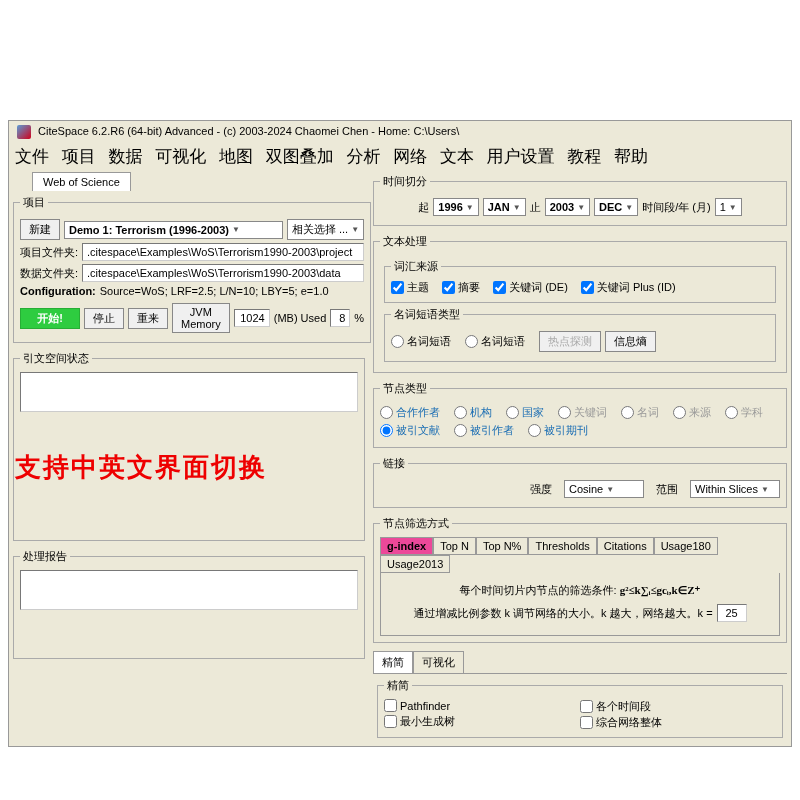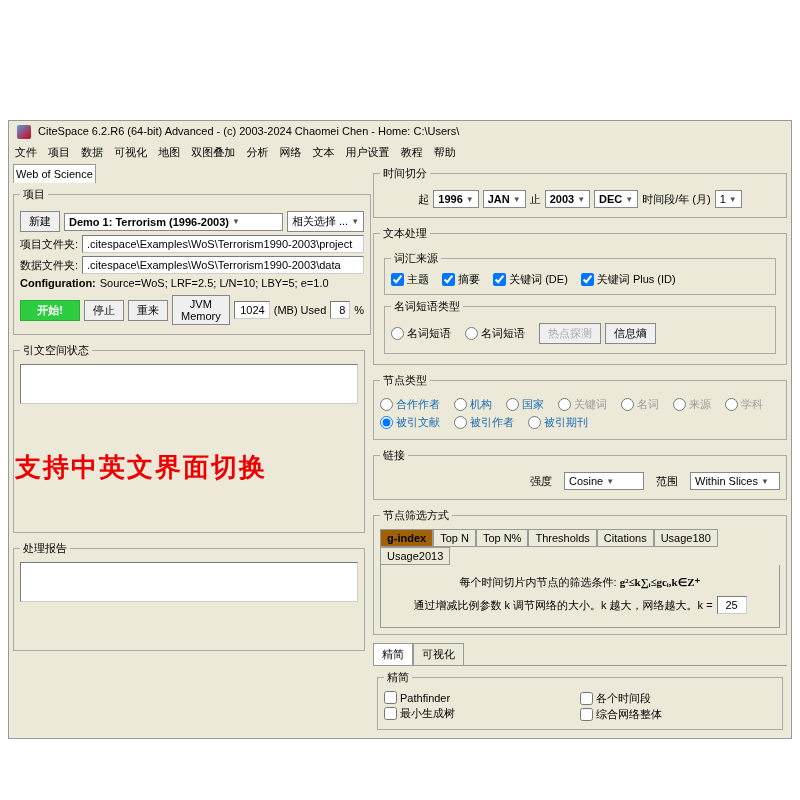--- a/index.html
+++ b/index.html
@@ -1,24 +1,24 @@
 <!DOCTYPE html>
 <html><head>
 <meta charset="utf-8">
 <style>
 * { box-sizing: border-box; }
 body { margin: 0; font-family: "Microsoft YaHei", Arial, sans-serif; font-size: 11px; color: #000; background: #fff; }
 .container { width: 800px; height: 800px; position: relative; background: #fff; padding-top: 120px; }
 .app { position: absolute; left: 8px; top: 120px; width: 784px; background: #ece9d8; border: 1px solid #999; }
 .titlebar { padding: 4px 8px; font-size: 11px; background: #ece9d8; }
 .titlebar .java-icon { display: inline-block; width: 14px; height: 14px; background: linear-gradient(135deg,#5b9bd5,#d0021b); border-radius: 2px; vertical-align: middle; margin-right: 4px; }
-.menubar { padding: 2px 6px; font-size: 11px; background: #ece9d8; }
+.menubar { padding: 2px 6px; font-size: 17px; background: #ece9d8; }
 .menubar span { margin-right: 8px; cursor: default; }
 .tabstrip { padding: 2px 4px 0 4px; background: #ece9d8; }
-.tab { display: inline-block; padding: 3px 2px; font-size: 11px; background: #fff; border: 1px solid #999; border-bottom: none; }
+.tab { display: inline-block; padding: 3px 10px; font-size: 11px; background: #fff; border: 1px solid #999; border-bottom: none; margin-left: 19px; }
 .cols { display: flex; }
 .left { width: 360px; display: flex; flex-direction: column; }
 .right { flex: 1; display: flex; flex-direction: column; }
 fieldset { border: 1px solid #aaa; margin: 4px; padding: 6px; font-size: 11px; }
 legend { font-size: 11px; padding: 0 3px; }
 .row { display: flex; align-items: center; gap: 4px; margin: 3px 0; }
 .btn { background: #f0f0f0; border: 1px solid #888; padding: 2px 8px; font-size: 11px; cursor: default; min-width: 40px; text-align: center; }
 .btn.green { background: #2ecc40; color: #fff; border-color: #27ae35; font-weight: bold; }
 .sel { background: #fff; border: 1px solid #888; padding: 2px 4px; display: inline-flex; align-items: center; gap: 3px; }
 .sel::after { content: "▼"; font-size: 8px; color: #555; }
@@ -31,21 +31,21 @@
 .rad input { margin: 0; }
 .rad.gray { color: #999; }
 .rad.black { color: #000; }
 .whitebox { background: #fff; border: 1px inset #ccc; flex: 1; min-height: 40px; }
 .tabs2 { display: flex; border-bottom: 1px solid #999; }
 .tab2 { padding: 3px 8px; font-size: 11px; border: 1px solid #999; border-bottom: none; background: #ece9d8; }
 .tab2.active { background: #fff; }
 .overlay { position: absolute; left: 15px; top: 450px; font-size: 26px; color: #e00; font-weight: bold; letter-spacing: 2px; z-index: 10; }
 .subtabs { display: flex; flex-wrap: wrap; }
 .subtab { padding: 2px 6px; border: 1px solid #999; background: #ece9d8; font-size: 11px; }
-.subtab.active { background: #a16207; font-weight: bold; }
+.subtab.active { background: #ec4899; font-weight: bold; }
 .formula { font-family: serif; }
 </style>
 </head>
 <body>
 
 <div class="container">
 <div class="app">
   <div class="titlebar">
     <span class="java-icon"></span>
     <span>CiteSpace 6.2.R6 (64-bit) Advanced - (c) 2003-2024 Chaomei Chen - Home: C:\Users\</span>

